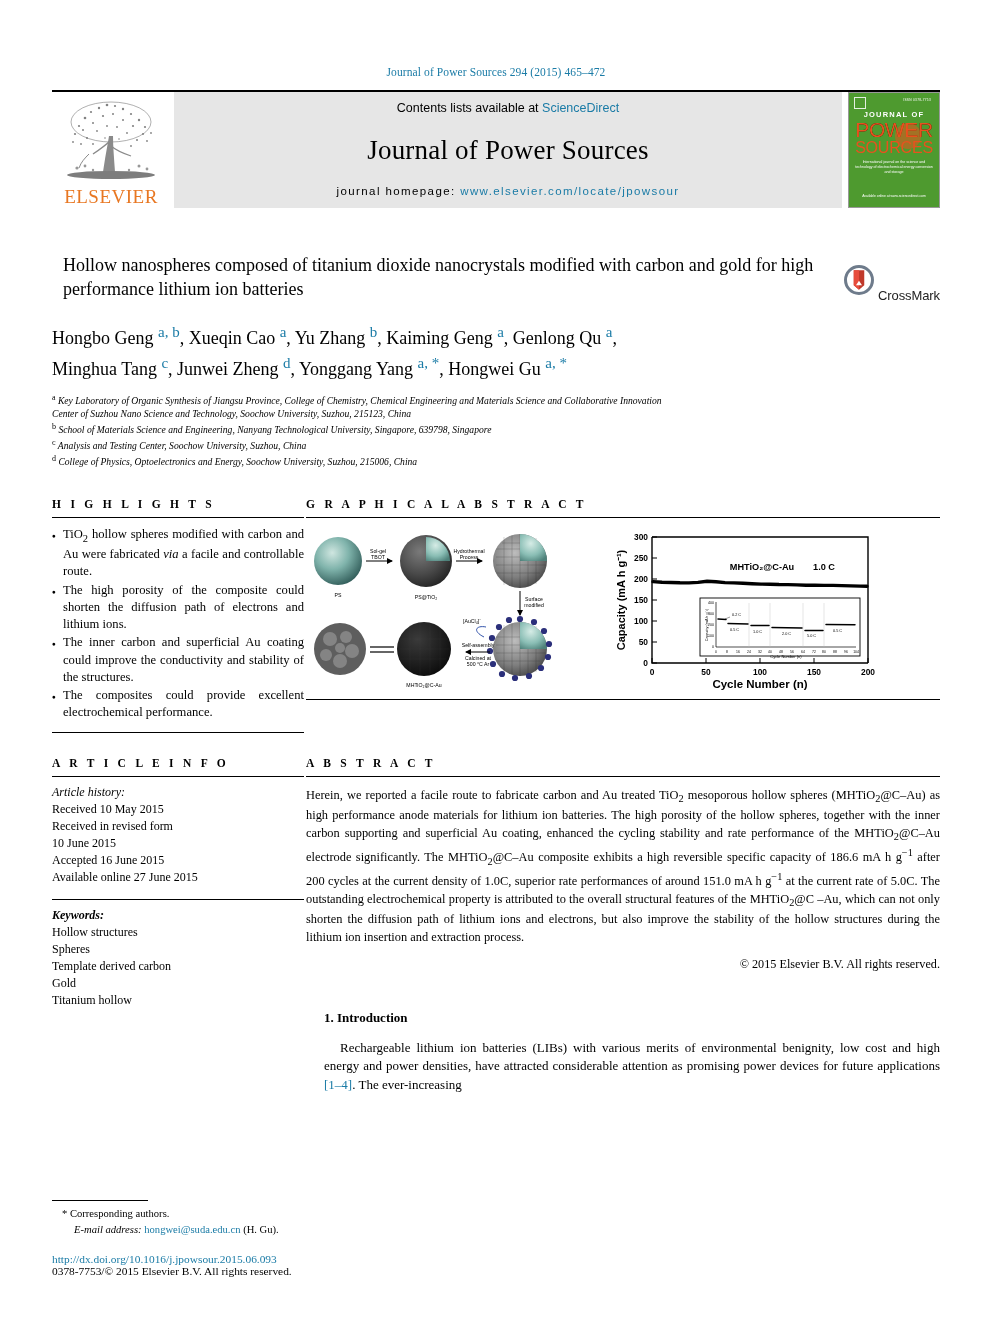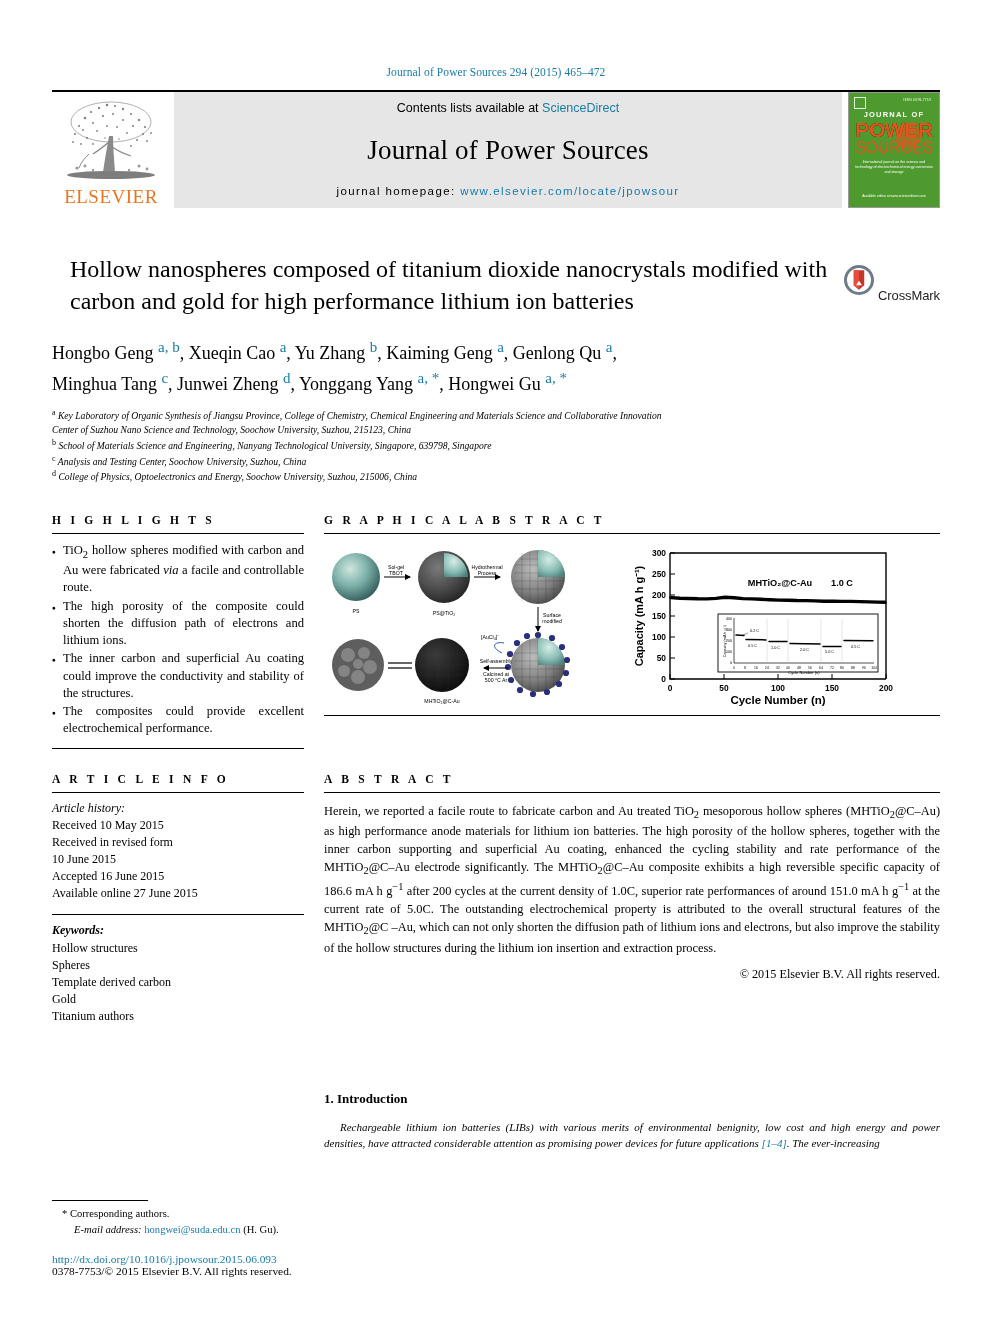--- a/index.html
+++ b/index.html
@@ -89,43 +89,43 @@
     position:absolute; left:5px; top:4px; width:12px; height:12px;
     border:1px solid rgba(255,255,255,.85);
   }
   .cover-tinytop {
     position:absolute; right:8px; top:5px; font-size:3.2px; color:#fff;
     font-family:"Liberation Sans", sans-serif; letter-spacing:.3px;
   }
   .cover-jof { font-size:7.5px; color:#fff; font-family:"Liberation Sans", sans-serif;
     letter-spacing:1.2px; font-weight:bold; margin-top:1px; }
   .cover-power {
-    font-family:"Liberation Sans", sans-serif; font-weight:bold; font-size:21px;
+    font-family:"Liberation Sans", sans-serif; font-weight:normal; font-size:21px;
     color:#E8521E; line-height:.93; letter-spacing:-.4px; margin-top:1px;
     text-shadow:0 0 0 #000;
   }
   .cover-sources {
     font-family:"Liberation Sans", sans-serif; font-weight:normal; font-size:16px;
     color:#E8521E; line-height:.95; letter-spacing:-.2px;
   }
   .cover-sub { font-size:3.6px; color:#fff; text-align:center; margin-top:5px; padding:0 6px;
     line-height:1.5; font-family:"Liberation Sans", sans-serif; }
   .cover-bot { position:absolute; bottom:8px; width:100%; text-align:center;
     font-size:3.4px; color:#fff; font-family:"Liberation Sans", sans-serif; line-height:1.6;}
   .cover-circle { position:absolute; width:26px;height:26px;border-radius:50%;
     background:#E8521E; opacity:.55; left:46px; top:30px; }
 
   
   .title-zone { margin: 46px 52px 0 52px; position:relative; }
   h1.art-title {
     font-family:"Liberation Serif", serif;
     font-weight:400;
-    font-size:24px;
+    font-size:18px;
     line-height:1.32;
-    margin:18px;
+    margin:11px;
     width:770px;
   }
   .crossmark {
     position:absolute; right:0; top:2px;
     display:flex; align-items:center; gap:4px;
   }
   .crossmark-badge { width:30px; height:30px; }
   .crossmark-text {
     font-family:"Liberation Sans", sans-serif; font-size:13px; font-weight:normal; color:#222;
     letter-spacing:-.1px;
@@ -145,21 +145,21 @@
     margin-top:9px;
     font-family:"Liberation Serif", serif;
     font-style:italic;
     font-size:9.6px;
     line-height:1.42;
   }
   .affil div { }
   .affil sup { font-style:normal; }
 
   
-  .cols { margin:30px 52px 0 52px; display:flex; gap:20px; }
+  .cols { margin:30px 52px 0 52px; display:flex; gap:2px; }
   .col-left { width:252px; flex:0 0 252px; }
   .col-right { flex:1 1 auto; }
 
   .sec-head {
     font-family:"Liberation Serif", serif;
     font-weight:bold;
     font-size:11.5px;
     letter-spacing:3.3px;
     margin-bottom:7px;
   }
@@ -195,22 +195,22 @@
   }
   .abs-copy { text-align:right; margin-top:10px; font-size:12.2px; }
 
   
   .lower { margin:0 52px; display:flex; gap:20px; }
   .intro-h {
     font-family:"Liberation Serif", serif; font-weight:bold; font-size:13px;
     margin:0 0 13px 0;
   }
   .intro-p {
-    font-family:"Liberation Serif", serif; font-size:11px; line-height:1.45;
-    text-align:justify; text-indent:16px; margin:0;font-style:italic;
+    font-family:"Liberation Serif", serif; font-size:13px; line-height:1.45;
+    text-align:justify; text-indent:16px; margin:0;
   }
   .intro-p a { color:#1a7ba6; text-decoration:none; }
 
   
   .footnote { font-family:"Liberation Serif", serif; font-size:10.6px; line-height:1.5; }
   .fn-rule { width:96px; border-top:1px solid #000; margin-bottom:5px; }
   .footnote .em { font-style:italic; }
   .footnote .mail { color:#1a7ba6; }
   .doi-line { color:#1a7ba6; font-family:"Liberation Serif", serif; font-size:11.4px; }
   .issn-line { font-family:"Liberation Serif", serif; font-size:11.4px; }
@@ -593,21 +593,21 @@
           <div>Available online 27 June 2015</div>
         </div>
       </div>
       <div class="rule-top" style="margin-top:12px;">
         <div class="kw-block">
           <div class="lab" style="font-style:italic;font-weight:bold;">Keywords:</div>
           <div>Hollow structures</div>
           <div>Spheres</div>
           <div>Template derived carbon</div>
           <div>Gold</div>
-          <div>Titanium authors</div>
+          <div>Titanium hollow</div>
         </div>
       </div>
     </div>
 
     <div class="col-right">
       <div class="sec-head">A B S T R A C T</div>
       <div class="rule-top">
         <div class="abs-body">
           Herein, we reported a facile route to fabricate carbon and Au treated TiO<sub>2</sub> mesoporous hollow spheres
           (MHTiO<sub>2</sub>@C–Au) as high performance anode materials for lithium ion batteries. The high porosity of the
@@ -617,21 +617,21 @@
           density of 1.0C, superior rate performances of around 151.0 mA h g<sup>−1</sup> at the current rate of 5.0C. The
           outstanding electrochemical property is attributed to the overall structural features of the MHTiO<sub>2</sub>@C
           –Au, which can not only shorten the diffusion path of lithium ions and electrons, but also improve the
           stability of the hollow structures during the lithium ion insertion and extraction process.
         </div>
         <div class="abs-copy">© 2015 Elsevier B.V. All rights reserved.</div>
       </div>
     </div>
   </div>
 
-  <div class="lower" style="margin-top:66px;">
+  <div class="lower" style="">
     <div class="col-left"></div>
     <div class="col-right">
       <div class="intro-h">1.  Introduction</div>
       <p class="intro-p"><span>Rechargeable lithium ion batteries (LIBs) with various merits of environmental benignity, low cost and high energy and power densities, have attracted considerable attention as promising power devices for future applications </span><a href="#">[1–4]</a><span>. The ever-increasing</span></p>
     </div>
   </div>
 
   <div style="position:absolute; left:52px; bottom:46px; width:340px;">
     <div class="footnote">
       <div class="fn-rule"></div>

